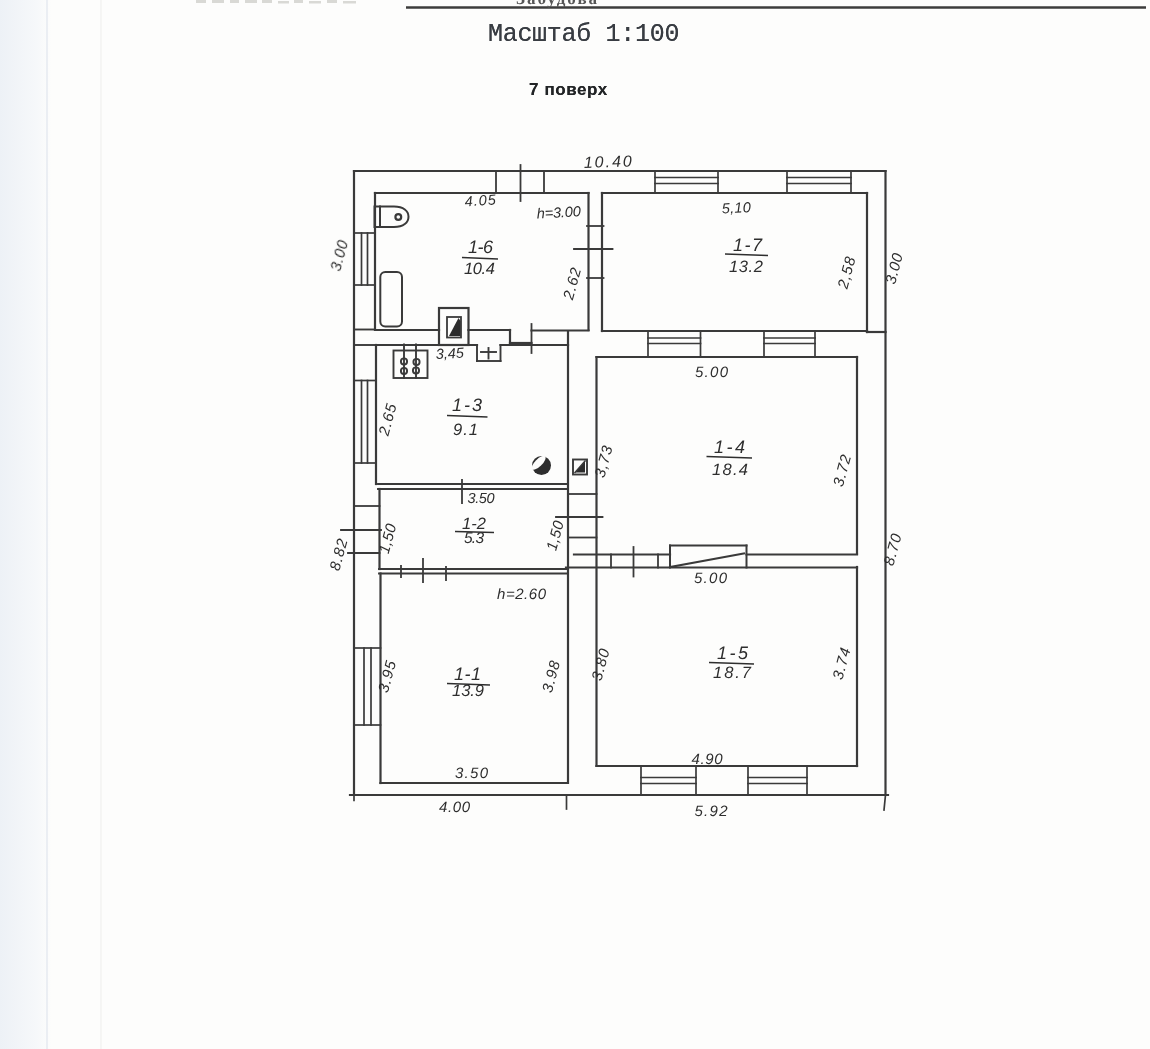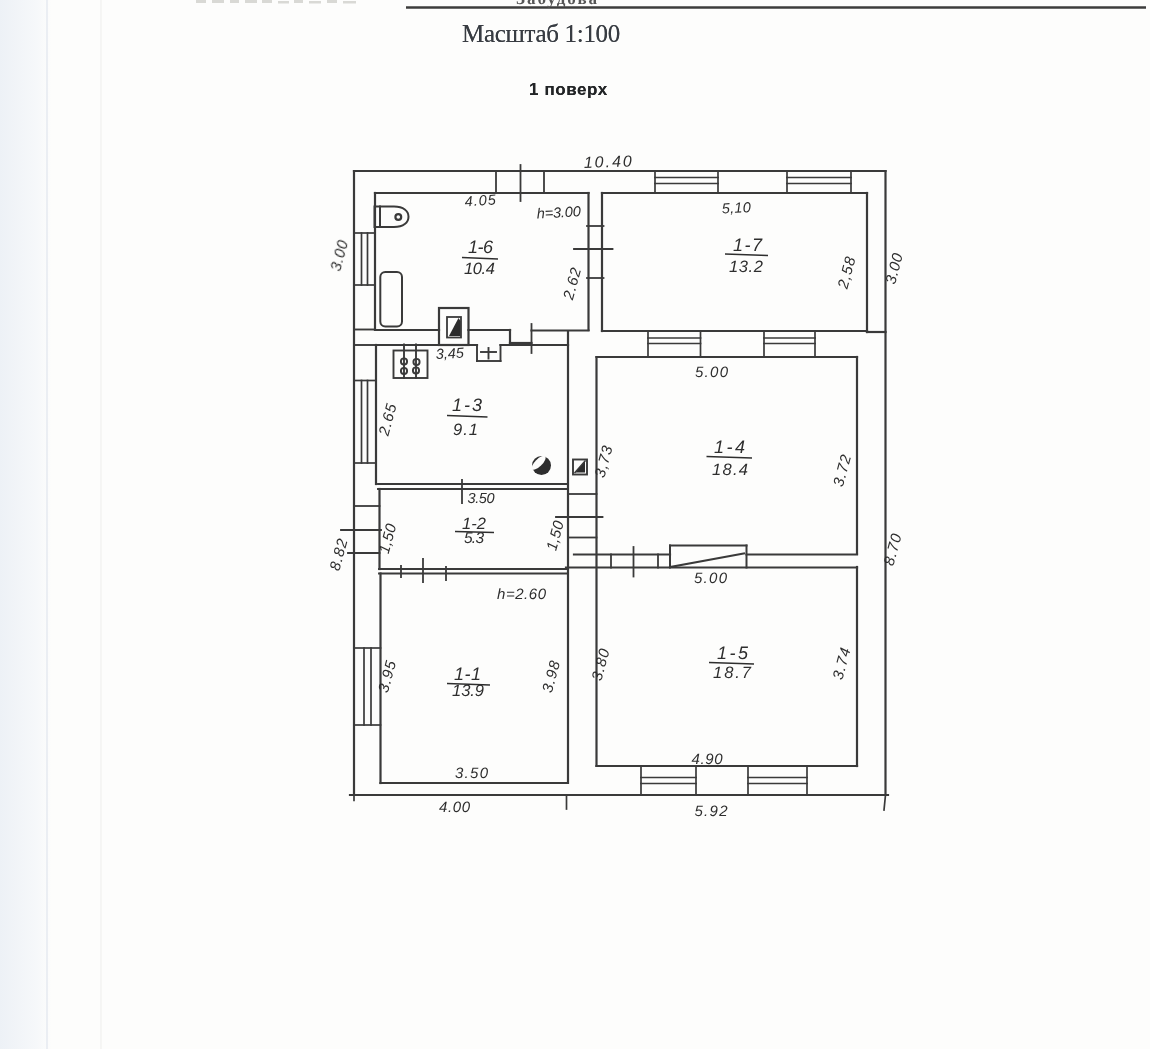--- a/index.html
+++ b/index.html
@@ -386,16 +386,16 @@
 <text x="608.5" y="463" font-size="15" text-anchor="middle" textLength="32" transform="rotate(-75 608.5 463)">3,73</text>
 
 <text x="847" y="472" font-size="15" text-anchor="middle" textLength="32" transform="rotate(-75 847 472)">3.72</text>
 
 <text x="605.5" y="666" font-size="15" text-anchor="middle" textLength="32" transform="rotate(-75 605.5 666)">3.80</text>
 
 <text x="846.5" y="665" font-size="15" text-anchor="middle" textLength="32" transform="rotate(-75 846.5 665)">3.74</text>
 </g>
 </svg>
 
-<div style="position:absolute;left:462px;top:19.5px;font-family:Liberation Serif, serif;font-size:25px;letter-spacing:-0.3px;color:#383c42;text-shadow:0 0 0.5px rgba(45,50,58,0.85);white-space:nowrap;">Масштаб 1:100</div>
-
-<div style="position:absolute;left:529px;top:79.5px;font-family:'Liberation Sans',sans-serif;font-size:17px;font-weight:bold;letter-spacing:0.6px;color:#222426;text-shadow:0 0 0.5px rgba(34,36,38,0.8);white-space:nowrap;">1 поверх</div>
+<div style="position:absolute;left:488px;top:19.5px;font-family:Liberation Mono, monospace;font-size:25px;letter-spacing:-0.3px;color:#383c42;text-shadow:0 0 0.5px rgba(45,50,58,0.85);white-space:nowrap;">Масштаб 1:100</div>
+
+<div style="position:absolute;left:529px;top:79.5px;font-family:'Liberation Sans',sans-serif;font-size:17px;font-weight:bold;letter-spacing:0.6px;color:#222426;text-shadow:0 0 0.5px rgba(34,36,38,0.8);white-space:nowrap;">7 поверх</div>
 </div>
 
 </body></html>

